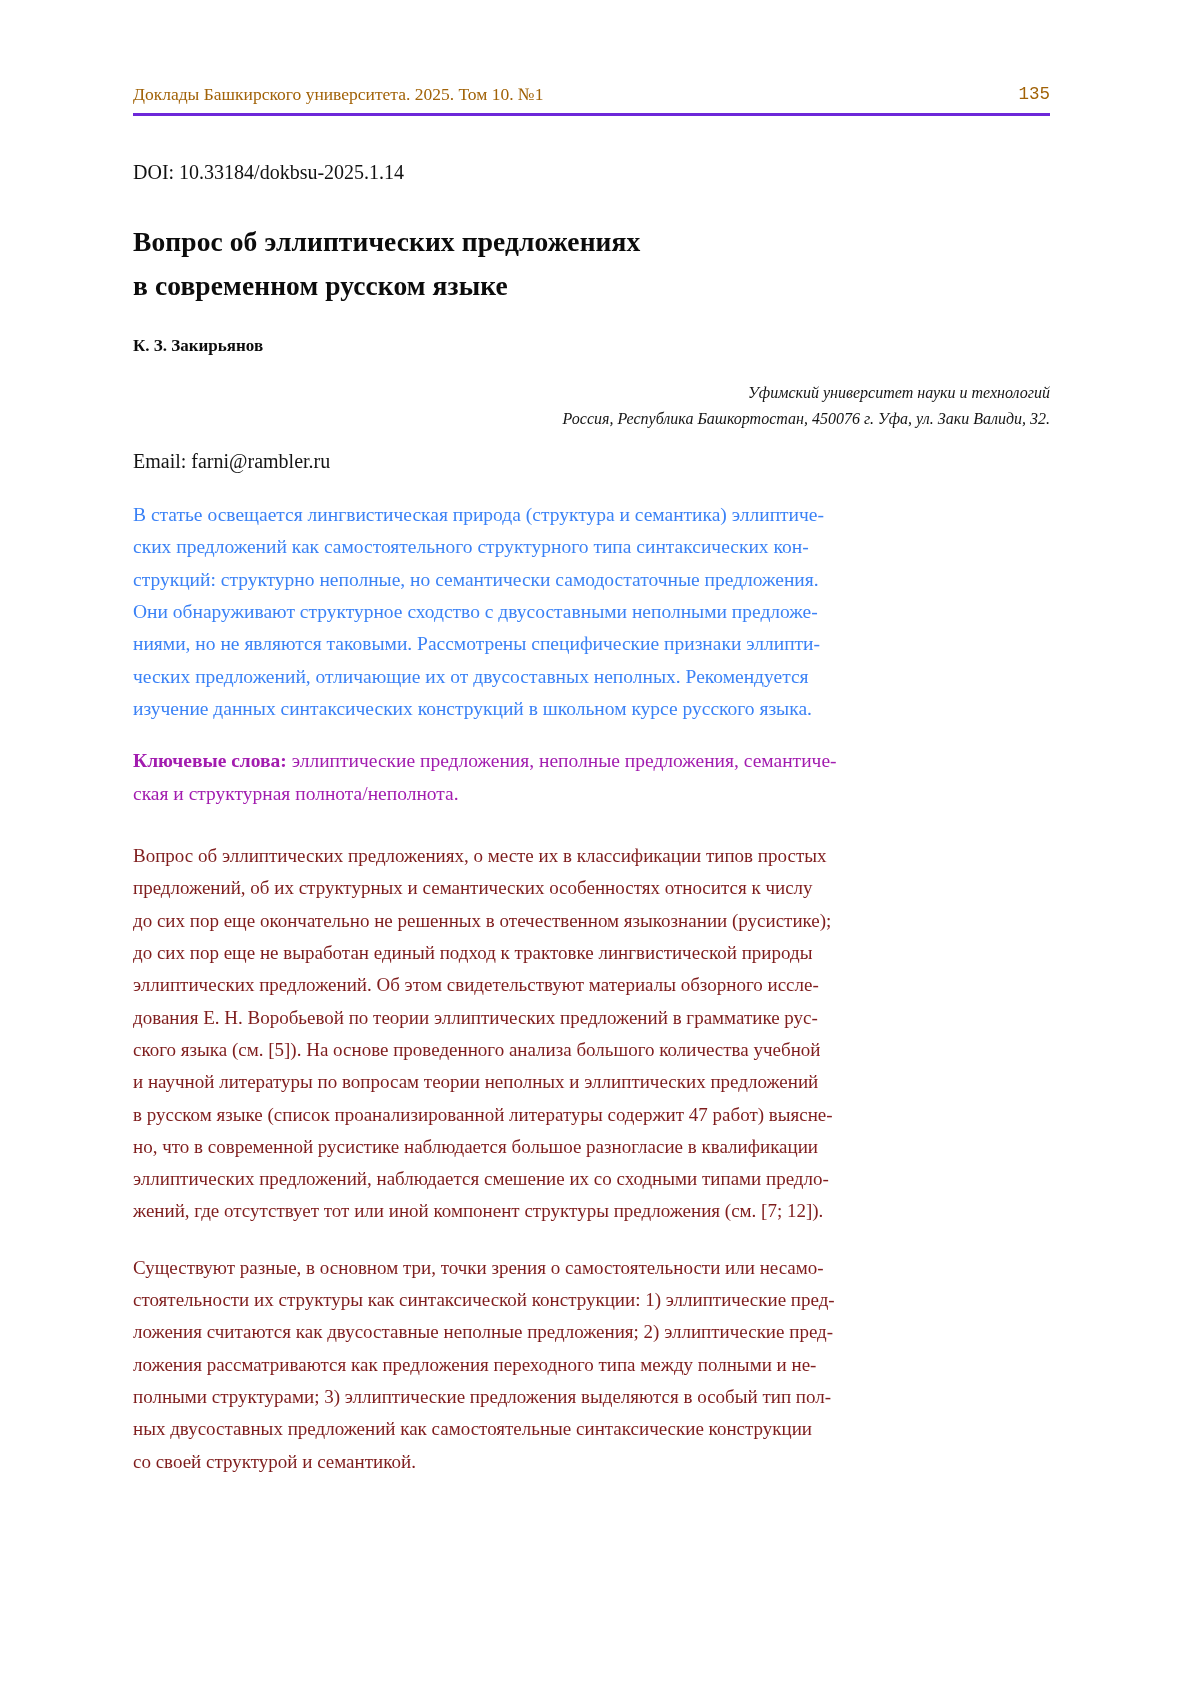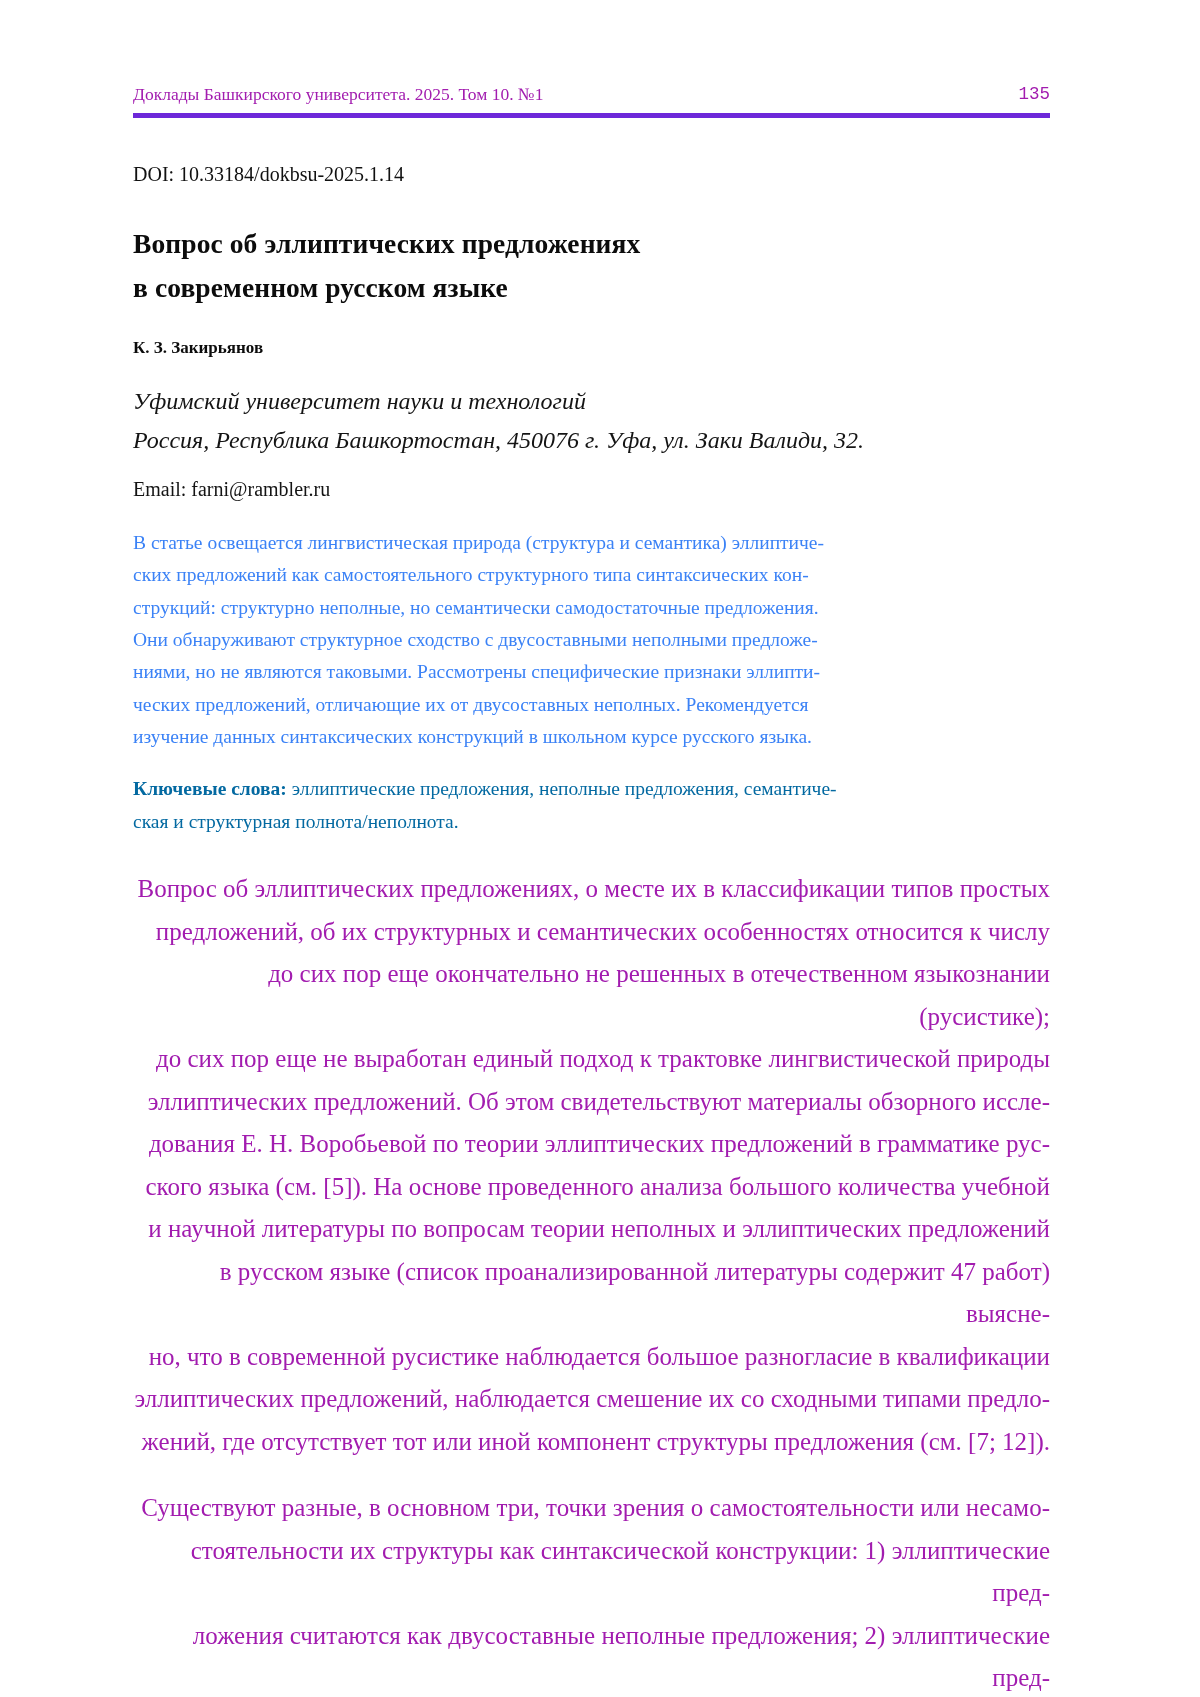--- a/index.html
+++ b/index.html
@@ -20,23 +20,23 @@
     overflow: hidden;
   }
   .multiline { white-space: pre-line; }
 
   .running-head {
     display: flex;
     justify-content: space-between;
     align-items: flex-end;
     font-size: 17.5px;
     line-height: 1.15;
-    color: #a21caf;
+    color: #a16207;
     padding-bottom: 9px;
-    border-bottom: 5px solid #6d28d9;
+    border-bottom: 3px solid #6d28d9;
   }
   .running-head .page-num { padding-left: 20px; font-family: Liberation Mono, monospace; }
 
   .doi {
     margin: 44px 0 0 0;
     font-size: 20px;
     line-height: 1.2;
     color: #111111;
   }
 
@@ -51,52 +51,52 @@
 
   .author {
     margin: 28px 0 0 0;
     font-size: 17px;
     font-weight: 700;
     color: #0c0c0c;
   }
 
   .affiliation {
     margin: 24px 0 0 0;
-    font-size: 24px;
+    font-size: 16px;
     font-style: italic;
     line-height: 1.62;
     color: #141414;
+    text-align: right;
   }
 
   .email {
     margin: 18px 0 0 0;
     font-size: 20px;
     color: #141414;
   }
 
   .abstract {
     margin: 26px 0 0 0;
     font-size: 19.5px;
     line-height: 1.66;
     color: #3b82f6;
   }
 
   .keywords {
     margin: 20px 0 0 0;
     font-size: 19.5px;
     line-height: 1.66;
-    color: #0369a1;
+    color: #a21caf;
   }
   .keywords .kw-label { font-weight: 700; }
 
   .body-text p {
-    font-size: 25px;
+    font-size: 19px;
     line-height: 1.7;
-    color: #a21caf;
-    text-align: right;
+    color: #7f1d1d;
   }
   .para-first { margin: 30px 0 0 0; }
   .para-next  { margin: 24px 0 0 0; }
 </style>
 </head>
 <body>
 
 <div class="page">
 
   <div class="running-head">

